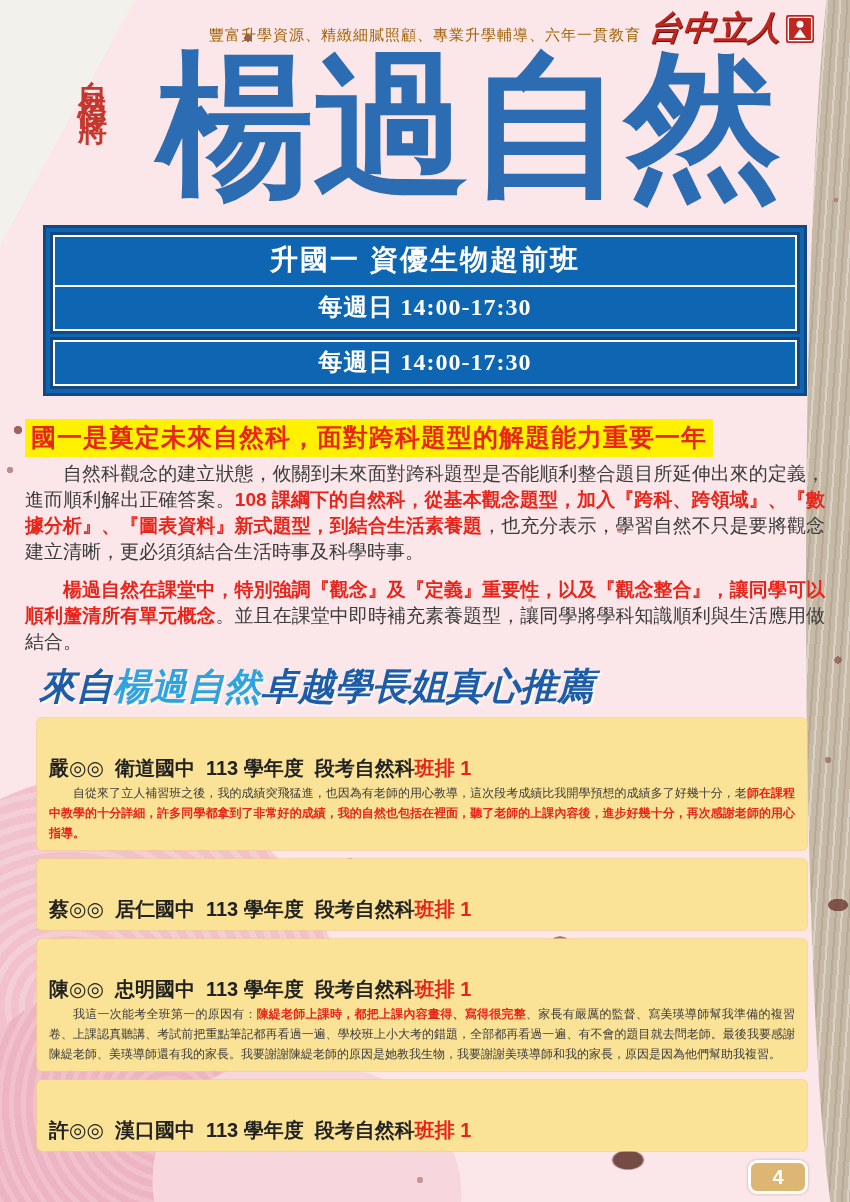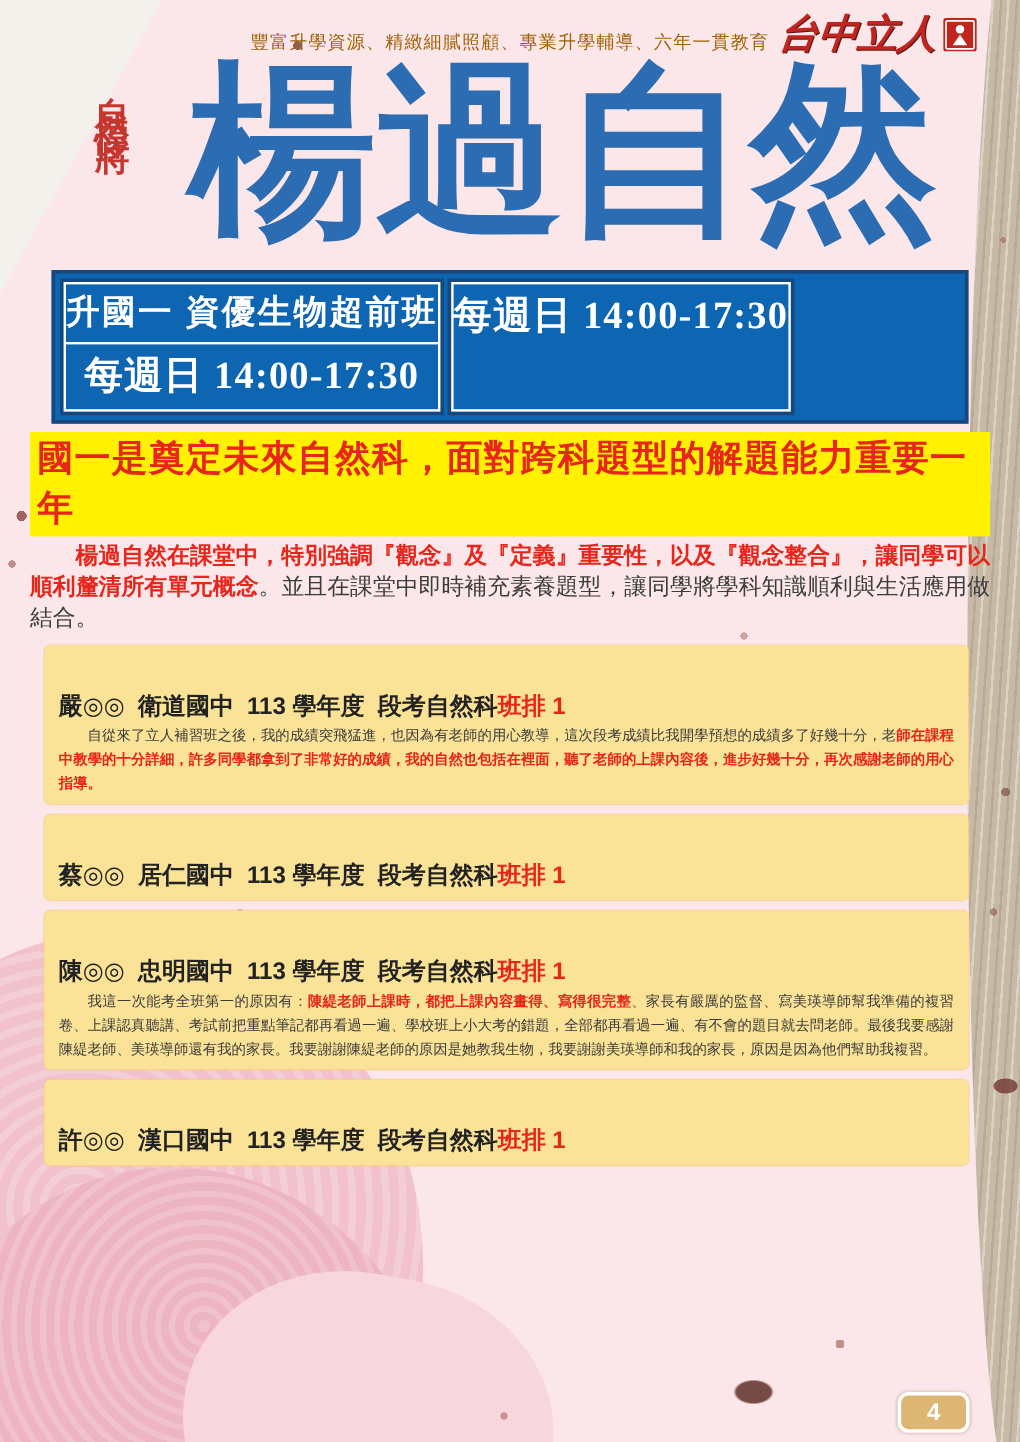--- a/index.html
+++ b/index.html
@@ -85,41 +85,41 @@
     margin-left:48px; margin-top:8px; height:166px;
   }
   .main-title {
     flex:1; text-align:center; margin-top:-6px;
     font-family:"Liberation Serif","DejaVu Serif",serif;
     font-size:156px; font-weight:bold; line-height:168px;
     color:var(--title_blue); letter-spacing:0px; white-space:nowrap;
   }
 
   .class-box {
-    margin:6px 18px 0 18px; border:3px solid var(--box_navy);
+    margin:6px 18px 16px 18px; border:3px solid var(--box_navy);
     background:var(--box_blue); padding:7px;
-    display:flex; flex-direction:row; gap:9px;
+    display:flex; flex-direction:column; gap:9px;
   }
   .class-card {
     border:2px solid #fff; box-shadow:0 0 0 3px var(--box_navy);
     background:var(--box_blue); text-align:center; color:#fff;
   }
   .class-name {
     font-size:28px; font-weight:bold; padding:4px 0 6px;
     border-bottom:2px solid #fff; letter-spacing:2px;
   }
   .class-time {
     font-family:"Liberation Serif","DejaVu Serif",serif;
-    font-size:32px; font-weight:bold; padding:4px 0 6px; letter-spacing:1px;
+    font-size:24px; font-weight:bold; padding:4px 0 6px; letter-spacing:1px;
   }
 
   .headline {
     margin-top:7px; display:inline-block;
     background:var(--highlight_yellow); color:var(--accent_red);
-    font-size:30px; font-weight:bold; padding:2px 6px 3px; letter-spacing:1px;
+    font-size:25px; font-weight:bold; padding:2px 6px 3px; letter-spacing:1px;
   }
 
   .para {
     margin-top:4px; font-size:19px; line-height:26px; color:#3C3C3C;
     text-indent:2em; overflow-wrap:anywhere; text-align:justify;
   }
   .para + .para { margin-top:12px; }
   .seg-red { color:var(--accent_red); font-weight:bold; }
   .seg-normal { }
 
@@ -195,22 +195,24 @@
       </div>
       <div class="class-card">
         <div class="class-time">每週日 14:00-17:30</div>
       </div>
     </div>
 
     <div>
       <span class="headline">國一是奠定未來自然科，面對跨科題型的解題能力重要一年</span>
     </div>
 
+    <p class="para"><span class="seg-normal">自然科觀念的建立狀態，攸關到未來面對跨科題型是否能順利整合題目所延伸出來的定義，進而順利解出正確答案。</span><span class="seg-red">108 課綱下的自然科，從基本觀念題型，加入『跨科、跨領域』、『數據分析』、『圖表資料』新式題型，到結合生活素養題</span><span class="seg-normal">，也充分表示，學習自然不只是要將觀念建立清晰，更必須須結合生活時事及科學時事。</span></p>
     <p class="para"><span class="seg-red">楊過自然在課堂中，特別強調『觀念』及『定義』重要性，以及『觀念整合』，讓同學可以順利釐清所有單元概念</span><span class="seg-normal">。並且在課堂中即時補充素養題型，讓同學將學科知識順利與生活應用做結合。</span></p>
 
+    <h2 class="rec-heading"><span class="rh-dark">來自</span><span class="rh-light">楊過自然</span><span class="rh-dark">卓越學長姐真心推薦</span></h2>
 
     <div class="testimonial">
       <div class="t-header"><span class="t-h-item">嚴◎◎</span><span class="t-h-item">衛道國中</span><span class="t-h-item">113 學年度</span><span class="t-h-exam">段考自然科</span><span class="t-rank">班排 1</span></div>
       <p class="t-body"><span class="seg-normal">自從來了立人補習班之後，我的成績突飛猛進，也因為有老師的用心教導，這次段考成績比我開學預想的成績多了好幾十分，老</span><span class="seg-red">師在課程中教學的十分詳細，許多同學都拿到了非常好的成績，我的自然也包括在裡面，聽了老師的上課內容後，進步好幾十分，再次感謝老師的用心指導。</span></p>
     </div>
 
     <div class="testimonial">
       <div class="t-header"><span class="t-h-item">蔡◎◎</span><span class="t-h-item">居仁國中</span><span class="t-h-item">113 學年度</span><span class="t-h-exam">段考自然科</span><span class="t-rank">班排 1</span></div>
     </div>
 

